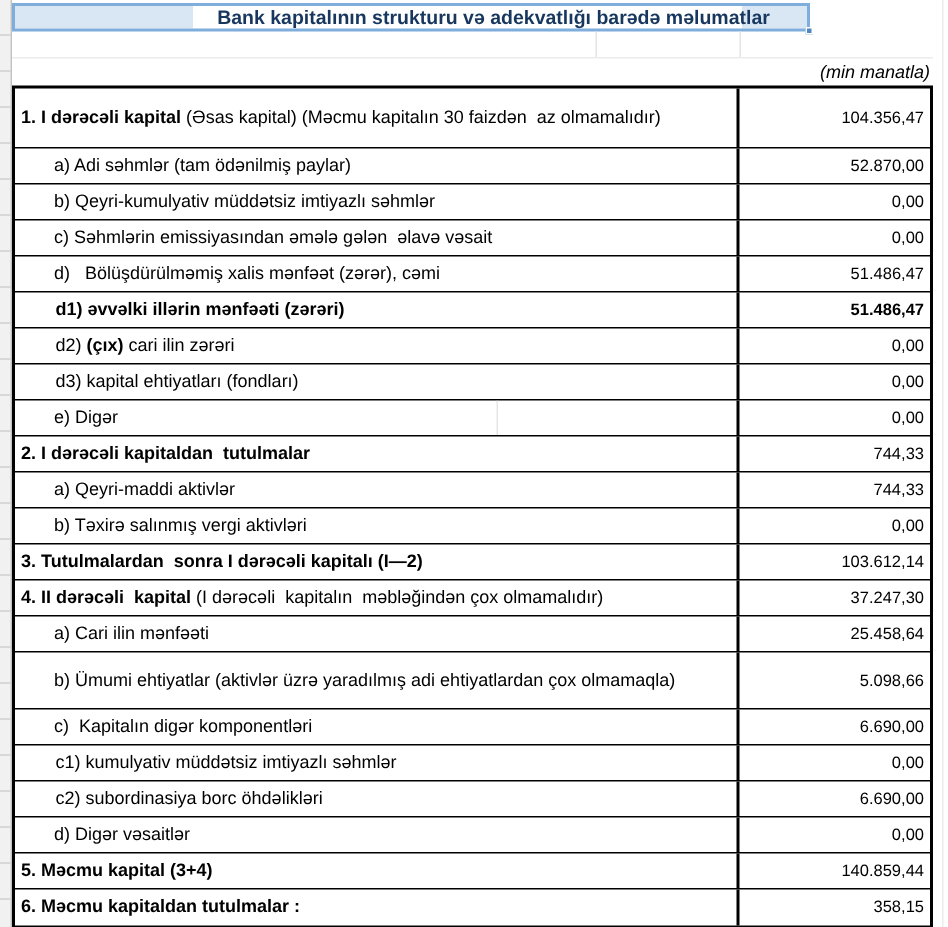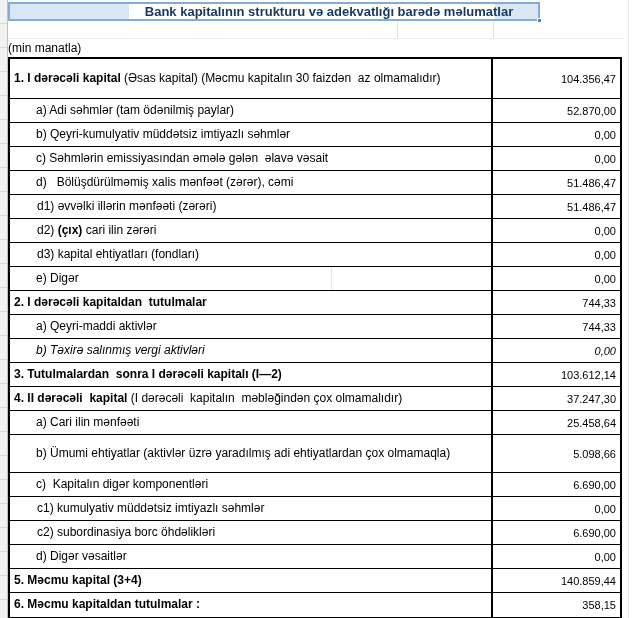--- a/index.html
+++ b/index.html
@@ -31,22 +31,22 @@
   }
   .fill-handle{
     position:absolute; right:-4px; bottom:-4px; width:5px; height:5px;
     background:#4f87c5; border:1px solid #ffffff;
   }
 
   
   .spacer-row{ position:relative; height:18px; width:614px; border-bottom:1px solid #ececec; }
   .gridline-v{ position:absolute; top:0; bottom:0; width:1px; background:#e3e3e3; }
   .unit-row{
-    height:18px; width:614px; display:flex; align-items:center; justify-content:flex-start;
-    font-size:12px; padding-right:2px;
+    height:18px; width:614px; display:flex; align-items:center; justify-content:flex-end;
+    font-style:italic; font-size:12px; padding-right:2px;
   }
 
   
   .cap-table{ width:614px; border:2px solid #000; }
   .t-row{ display:flex; align-items:stretch; border-bottom:1px solid #000; }
   .t-row:last-child{ border-bottom:none; }
   .t-label{
     flex:1 1 auto; position:relative; display:flex; align-items:center;
     font-size:12px; white-space:pre-wrap; line-height:1.1;
     padding-right:0; overflow:hidden;
@@ -101,21 +101,21 @@
         <div class="t-value">0,00</div>
       </div>
       <div class="t-row" style="height: 24px;">
         <div class="t-label ind1"><span>c) Səhmlərin emissiyasından əmələ gələn  əlavə vəsait</span></div>
         <div class="t-value">0,00</div>
       </div>
       <div class="t-row" style="height: 24px;">
         <div class="t-label ind1"><span>d)   Bölüşdürülməmiş xalis mənfəət (zərər), cəmi</span></div>
         <div class="t-value">51.486,47</div>
       </div>
-      <div class="t-row" style="height: 24px;">
+      <div class="t-row" style="height: 24px; font-weight: bold;">
         <div class="t-label ind2"><span>d1) əvvəlki illərin mənfəəti (zərəri)</span></div>
         <div class="t-value">51.486,47</div>
       </div>
       <div class="t-row" style="height: 24px; gap: 32px;">
         <div class="t-label ind2"><span>d2) </span><span class="b">(çıx)</span><span> cari ilin zərəri</span></div>
         <div class="t-value">0,00</div>
       </div>
       <div class="t-row" style="height: 24px;">
         <div class="t-label ind2"><span>d3) kapital ehtiyatları (fondları)</span></div>
         <div class="t-value">0,00</div>
@@ -125,21 +125,21 @@
         <div class="t-value">0,00</div>
       </div>
       <div class="t-row" style="height: 24px;">
         <div class="t-label ind0"><span class="b">2. I dərəcəli kapitaldan  tutulmalar</span></div>
         <div class="t-value">744,33</div>
       </div>
       <div class="t-row" style="height: 24px;">
         <div class="t-label ind1"><span>a) Qeyri-maddi aktivlər</span></div>
         <div class="t-value">744,33</div>
       </div>
-      <div class="t-row" style="height: 24px; font-style: italic;">
+      <div class="t-row" style="height: 24px;">
         <div class="t-label ind1"><span>b) Təxirə salınmış vergi aktivləri</span></div>
         <div class="t-value">0,00</div>
       </div>
       <div class="t-row" style="height: 24px;">
         <div class="t-label ind0"><span class="b">3. Tutulmalardan  sonra I dərəcəli kapitalı (I—2)</span></div>
         <div class="t-value">103.612,14</div>
       </div>
       <div class="t-row" style="height: 24px;">
         <div class="t-label ind0"><span class="b">4. II dərəcəli  kapital</span><span> (I dərəcəli  kapitalın  məbləğindən çox olmamalıdır)</span></div>
         <div class="t-value">37.247,30</div>

